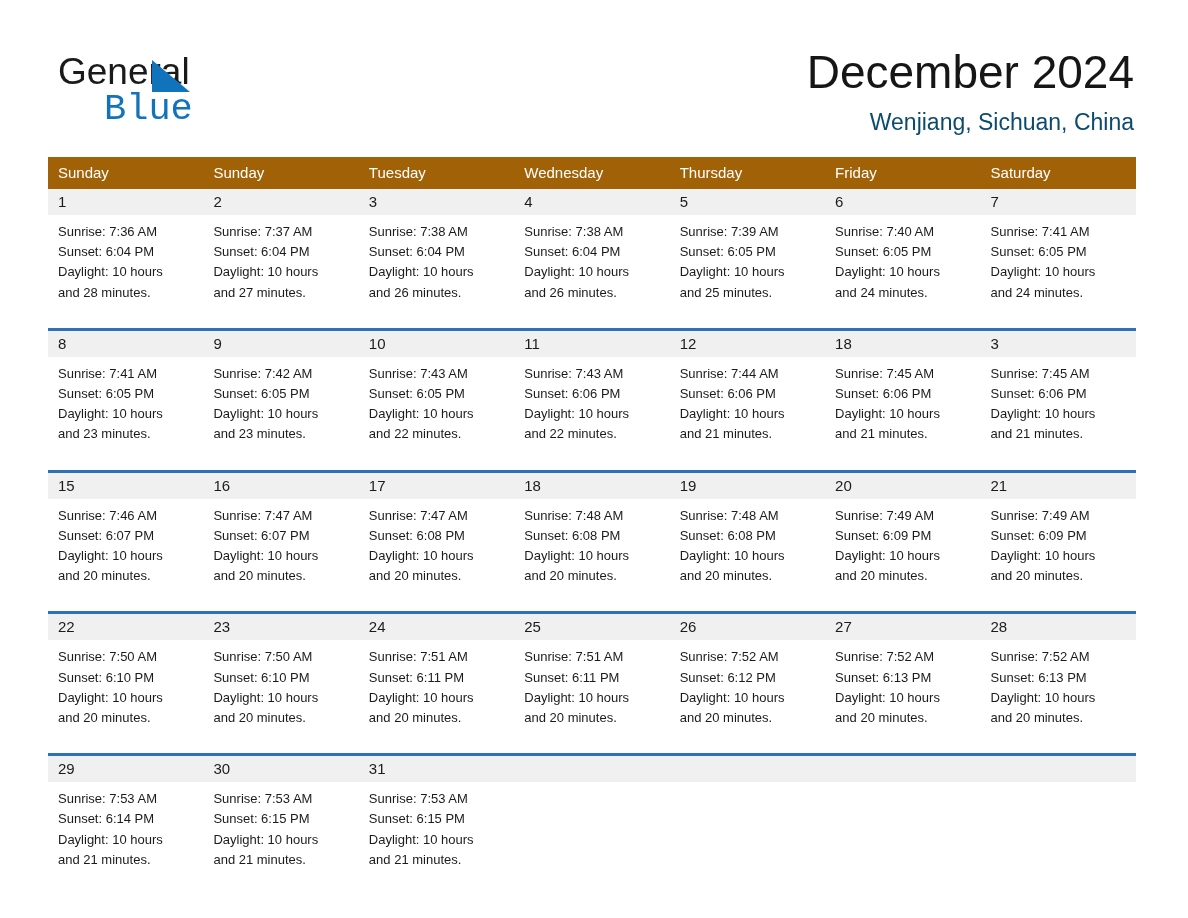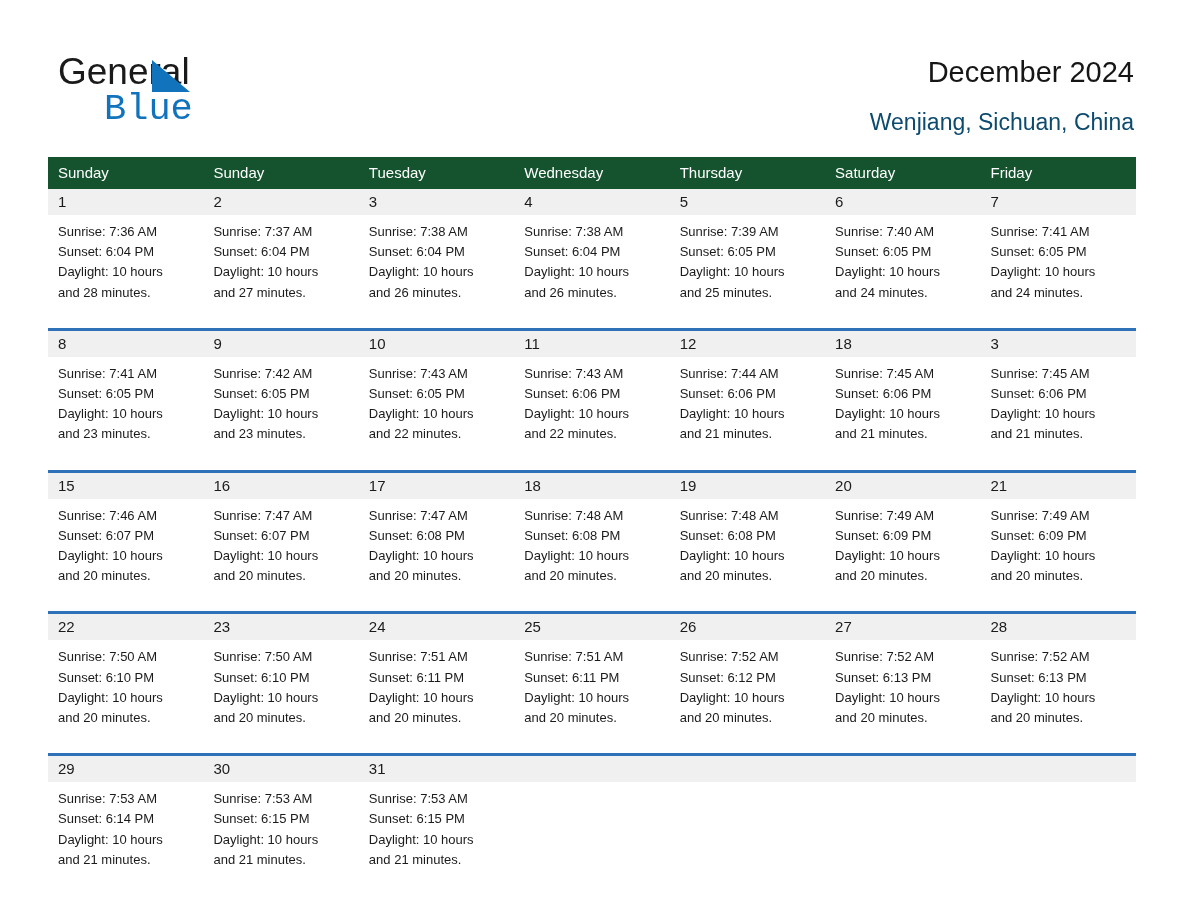--- a/index.html
+++ b/index.html
@@ -66,21 +66,21 @@
     font-family: Liberation Mono, monospace;
   }
 
   .title-block {
     position: absolute;
     right: 54px;
     top: 48px;
     text-align: right;
   }
   .cal-title {
-    font-size: 29px;
+    font-size: 46px;
     line-height: 49px;
     font-weight: 400;
     color: #161616;
     white-space: nowrap;
   }
   .cal-subtitle {
     margin-top: 12px;
     font-size: 23px;
     line-height: 27px;
     font-weight: 400;
@@ -91,21 +91,21 @@
   
   .calendar {
     position: absolute;
     left: 48px;
     top: 157px;
     width: 1088px;
   }
   .weekday-row {
     display: flex;
     width: 100%;
-    background: #14532d;
+    background: #a16207;
     height: 32px;
   }
   .weekday {
     flex: 1 1 0;
     min-width: 0;
     color: #ffffff;
     font-size: 15px;
     line-height: 32px;
     padding-left: 10px;
     box-sizing: border-box;
@@ -173,22 +173,22 @@
   </div>
 
   <div class="calendar">
 
     <div class="weekday-row">
       <div class="weekday">Sunday</div>
       <div class="weekday">Sunday</div>
       <div class="weekday">Tuesday</div>
       <div class="weekday">Wednesday</div>
       <div class="weekday">Thursday</div>
+      <div class="weekday">Friday</div>
       <div class="weekday">Saturday</div>
-      <div class="weekday">Friday</div>
     </div>
 
     <div class="week first">
       <div class="day">
         <div class="day-num">1</div>
         <div class="day-info">
           <div>Sunrise: 7:36 AM</div>
           <div>Sunset: 6:04 PM</div>
           <div>Daylight: 10 hours</div>
           <div>and 28 minutes.</div>

